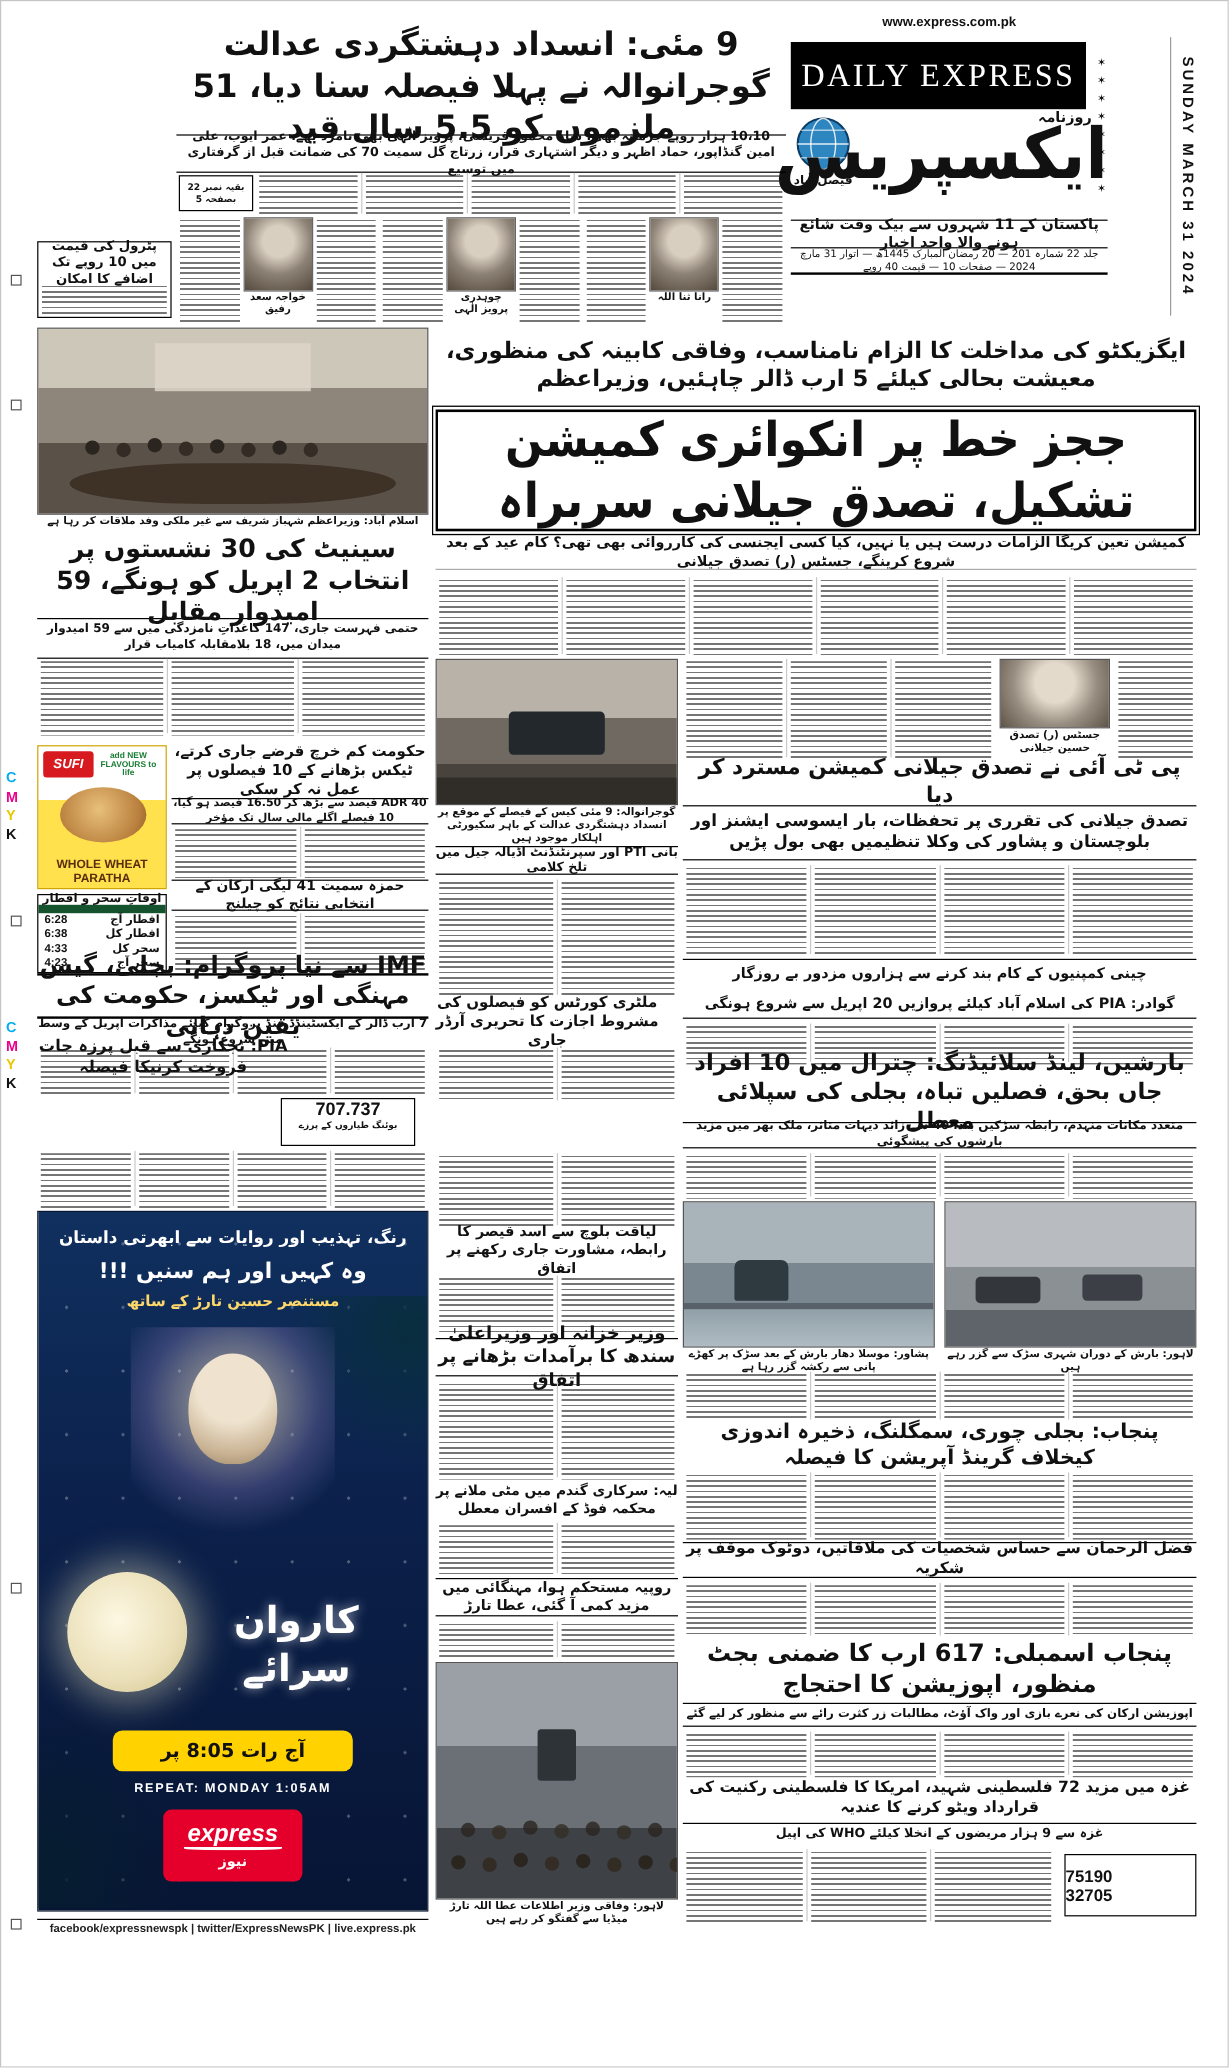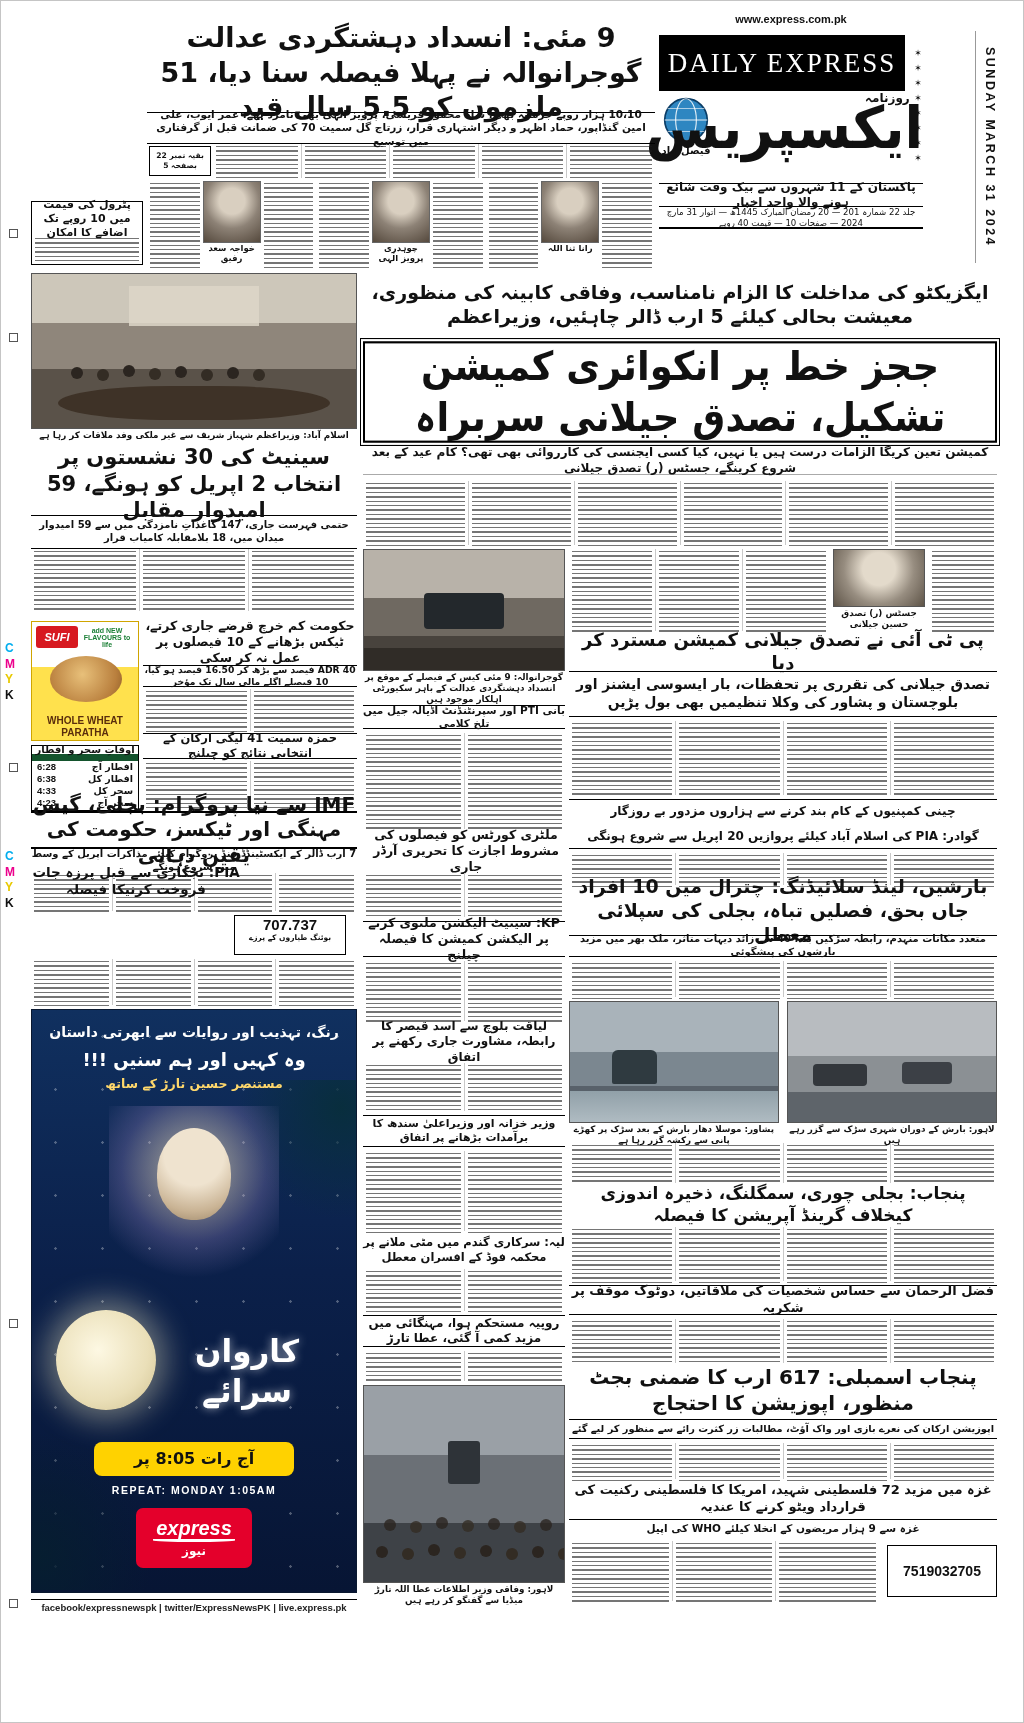--- a/index.html
+++ b/index.html
@@ -223,32 +223,31 @@
       <div class="cols">
         <div class="col">
           <div class="st"></div>
         </div>
         <div class="col">
           <div class="st"></div>
         </div>
       </div>
     </div>
 
-  <div class="abs hd" style="left:364px;top:832px;width:202px;height:36px;font-size:12.5px">ملٹری کورٹس کو فیصلوں کی مشروط اجازت کا تحریری آرڈر جاری</div>
+  <div class="abs hd" style="left:354px;top:832px;width:202px;height:36px;font-size:12.5px">ملٹری کورٹس کو فیصلوں کی مشروط اجازت کا تحریری آرڈر جاری</div>
   <div class="abs" style="left:362px;top:872px;width:202px;height:44px">
       <div class="cols">
         <div class="col">
           <div class="st"></div>
         </div>
         <div class="col">
           <div class="st"></div>
         </div>
       </div>
     </div>
-  <div class="abs hd ry" style="left:362px;top:920px;width:202px;height:36px;font-size:12.5px">KP: سینیٹ الیکشن ملتوی کرنے پر الیکشن کمیشن کا فیصلہ چیلنج</div>
   <div class="abs" style="left:362px;top:960px;width:202px;height:60px">
       <div class="cols">
         <div class="col">
           <div class="st"></div>
         </div>
         <div class="col">
           <div class="st"></div>
         </div>
       </div>
     </div>
@@ -256,21 +255,21 @@
   <div class="abs" style="left:362px;top:1062px;width:202px;height:48px">
       <div class="cols">
         <div class="col">
           <div class="st"></div>
         </div>
         <div class="col">
           <div class="st"></div>
         </div>
       </div>
     </div>
-  <div class="abs hd ry" style="left:362px;top:1114px;width:202px;height:32px;font-size:11px">وزیر خزانہ اور وزیراعلیٰ سندھ کا برآمدات بڑھانے پر اتفاق</div>
+  <div class="abs hd ry" style="left:362px;top:1114px;width:202px;height:32px;font-size:15px">وزیر خزانہ اور وزیراعلیٰ سندھ کا برآمدات بڑھانے پر اتفاق</div>
   <div class="abs" style="left:362px;top:1150px;width:202px;height:80px">
       <div class="cols">
         <div class="col">
           <div class="st"></div>
         </div>
         <div class="col">
           <div class="st"></div>
         </div>
       </div>
     </div>
@@ -472,21 +471,21 @@
           <div class="st"></div>
         </div>
         <div class="col">
           <div class="st"></div>
         </div>
         <div class="col">
           <div class="st"></div>
         </div>
       </div>
     </div>
-  <div class="abs box" style="left:886px;top:1544px;width:110px;height:52px;display:flex;flex-direction:row;align-items:center;justify-content:center">
+  <div class="abs box" style="left:886px;top:1544px;width:110px;height:52px;display:flex;flex-direction:column;justify-content:center">
     <div class="enp" style="font-weight:bold;font-size:14px">75190</div>
     <div class="enp" style="font-weight:bold;font-size:14px">32705</div>
   </div>
 
   <div class="abs" style="left:30px;top:620px;width:108px;height:120px;border:1px solid #d0a500;background:linear-gradient(180deg,#ffffff 0 38%,#ffe14d 38% 100%);overflow:hidden">
     <div class="abs enp" style="left:4px;top:4px;width:42px;height:22px;background:#d71920;color:#fff;font-weight:bold;font-style:italic;font-size:11px;display:flex;align-items:center;justify-content:center;border-radius:3px">SUFI</div>
     <div class="abs enp" style="right:3px;top:5px;width:56px;font-size:7px;font-weight:bold;color:#1a7f35;text-align:center">add NEW FLAVOURS to life</div>
     <div class="abs" style="left:18px;top:34px;width:72px;height:46px;border-radius:50%;background:radial-gradient(circle at 45% 40%,#e8c07a,#b97f3d 70%,#8a5a26)"></div>
     <div class="abs enp" style="left:0;bottom:14px;width:100%;text-align:center;font-size:10px;font-weight:bold;color:#5a2d0c">WHOLE WHEAT</div>
     <div class="abs enp" style="left:0;bottom:2px;width:100%;text-align:center;font-size:10px;font-weight:bold;color:#5a2d0c">PARATHA</div>

